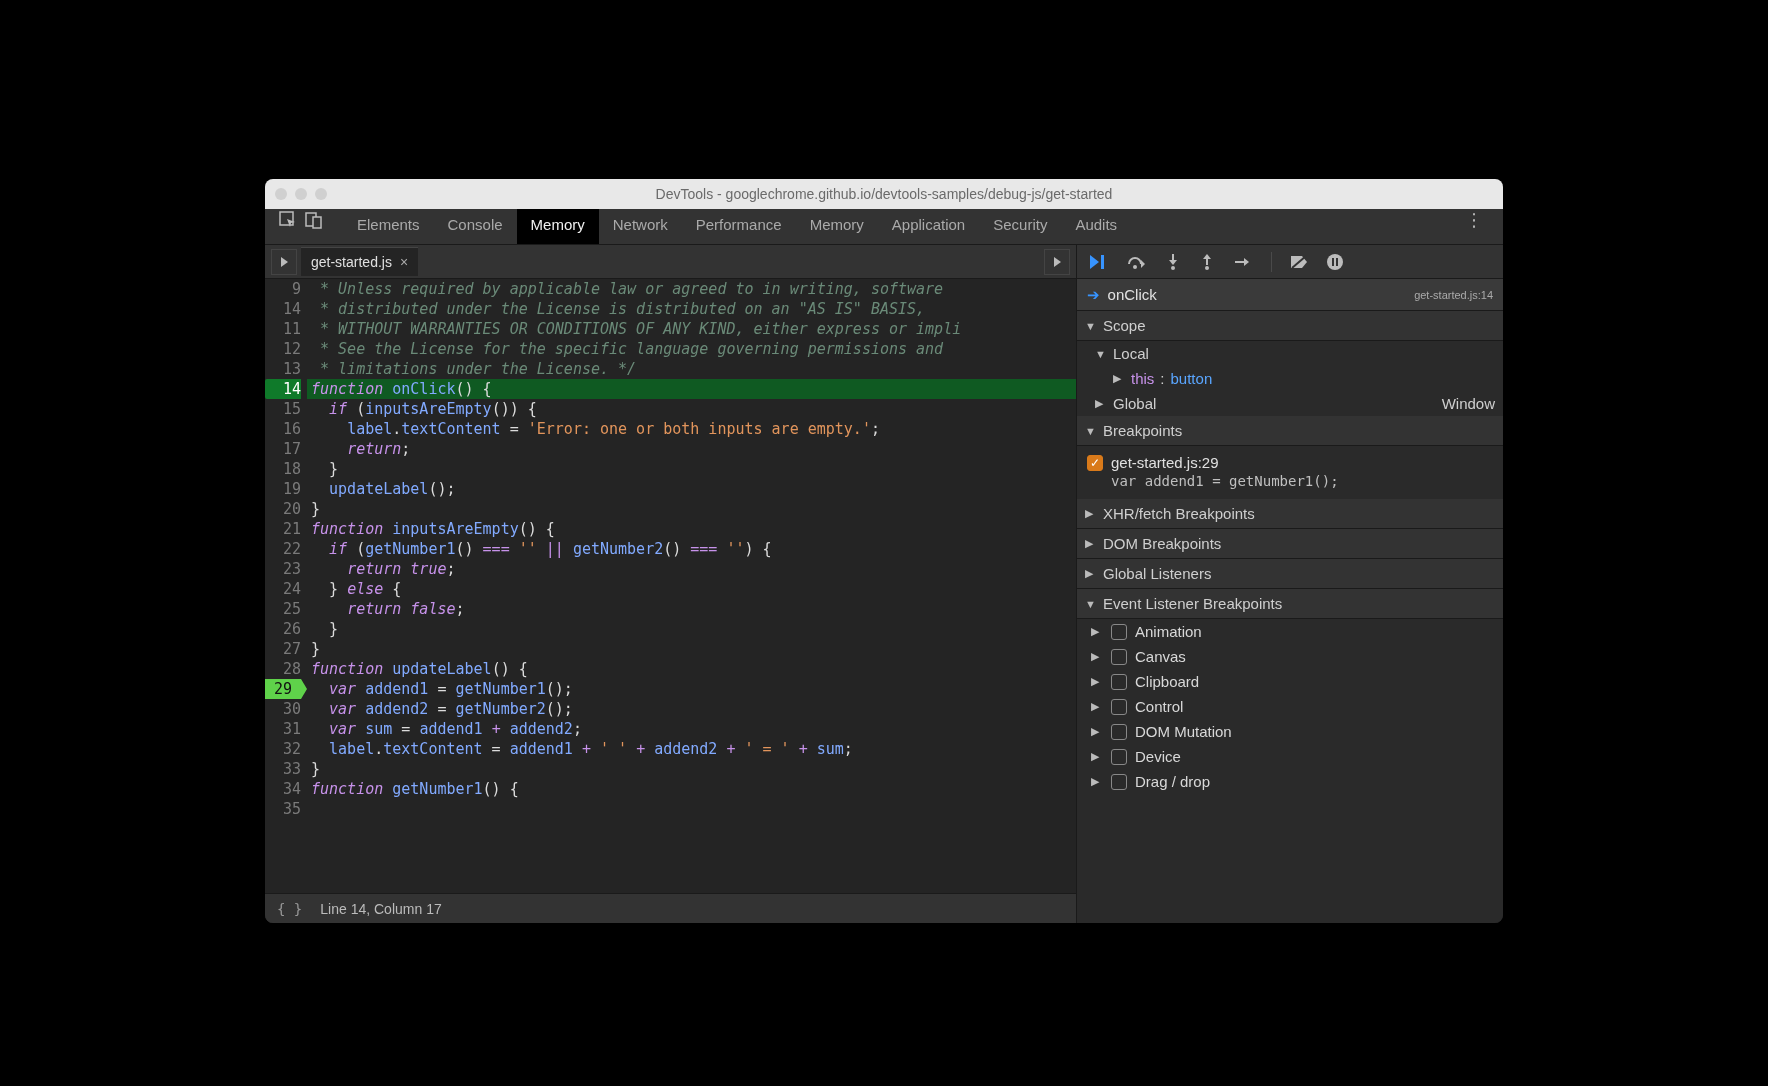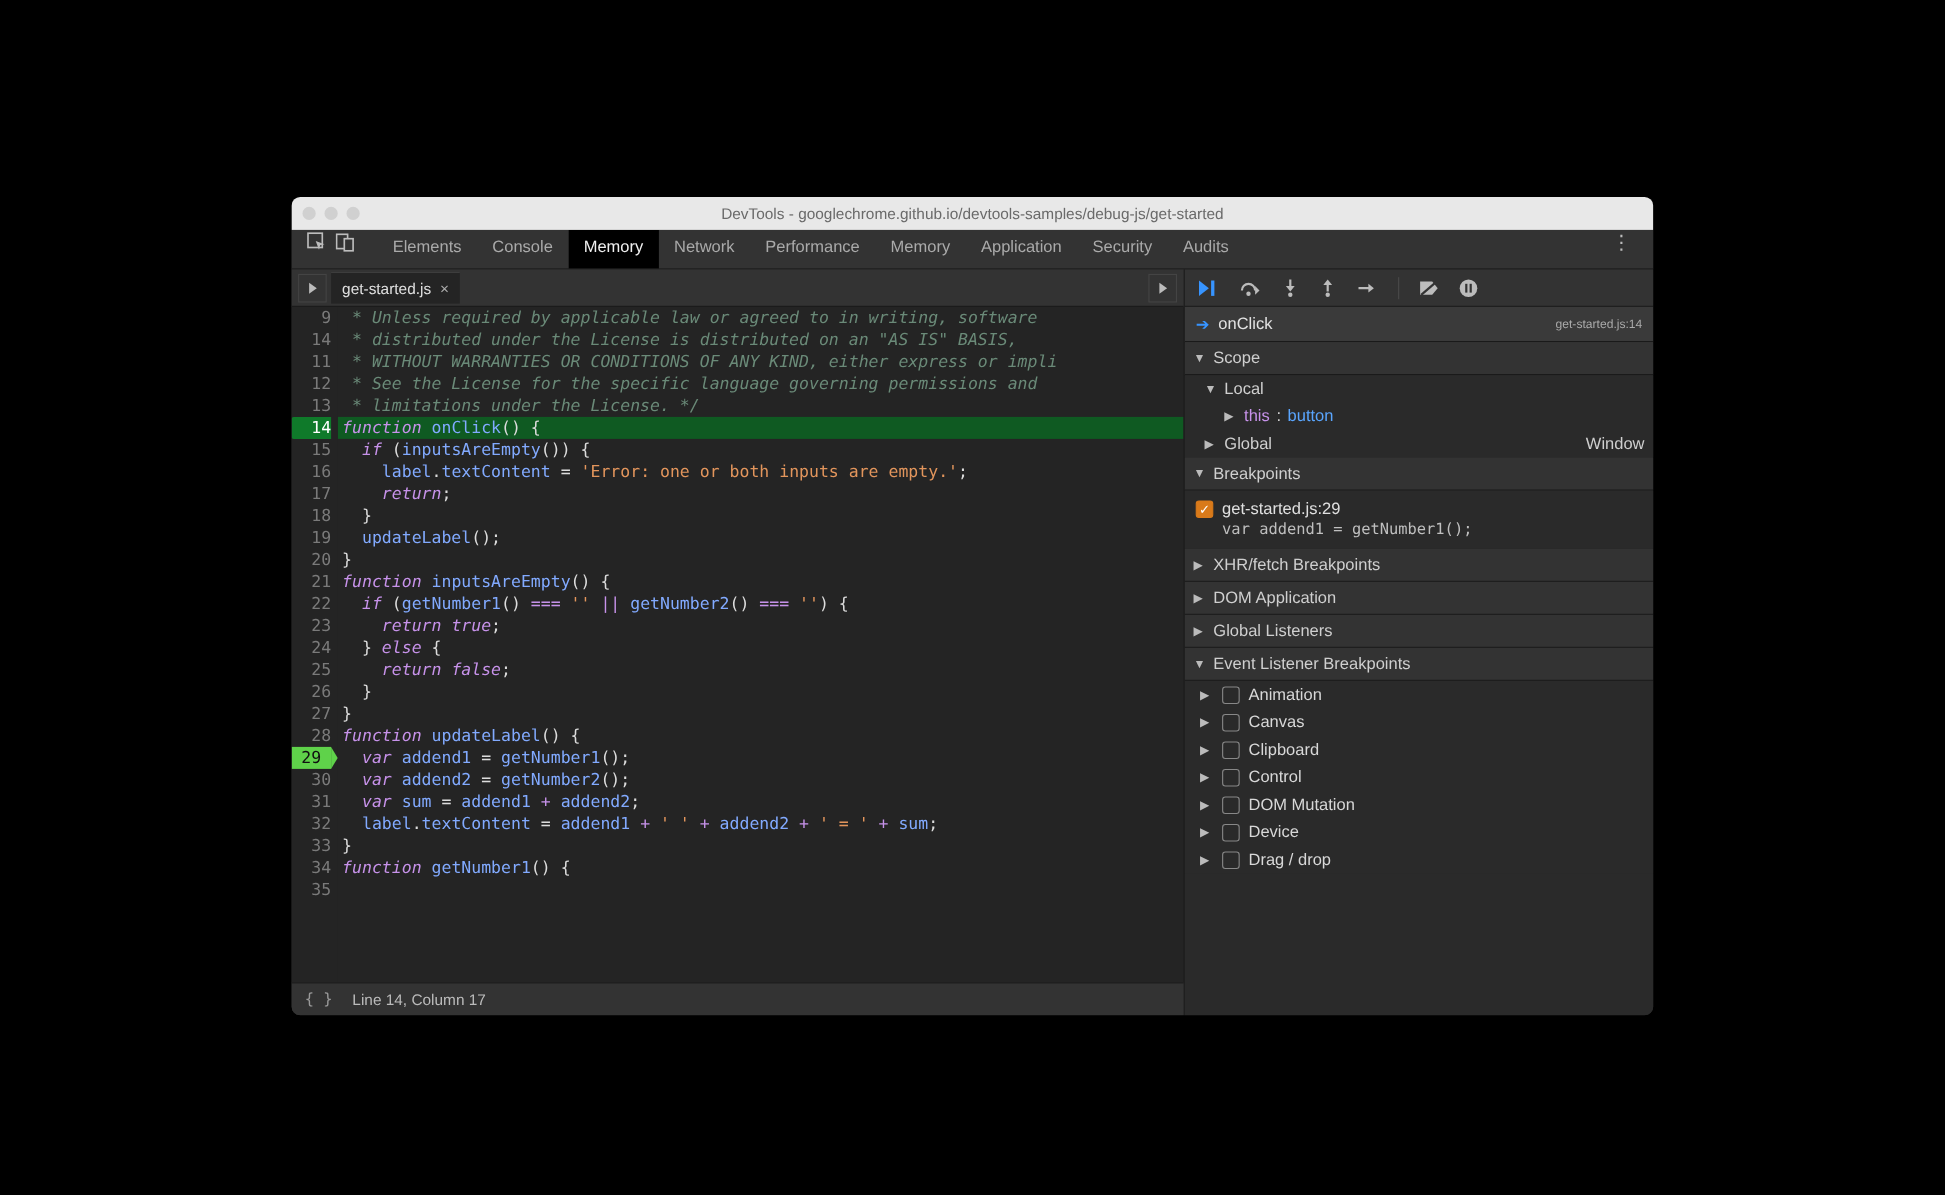--- a/index.html
+++ b/index.html
@@ -435,21 +435,21 @@
           </div>
           <div class="bp-code">var addend1 = getNumber1();</div>
         </div>
 
       <div class="section-hdr">
         <span class="tri">▶</span>
         <span>XHR/fetch Breakpoints</span>
       </div>
       <div class="section-hdr">
         <span class="tri">▶</span>
-        <span>DOM Application</span>
+        <span>DOM Breakpoints</span>
       </div>
       <div class="section-hdr">
         <span class="tri">▶</span>
         <span>Global Listeners</span>
       </div>
       <div class="section-hdr">
         <span class="tri">▼</span>
         <span>Event Listener Breakpoints</span>
       </div>
       <div class="elb-list" id="elb">

